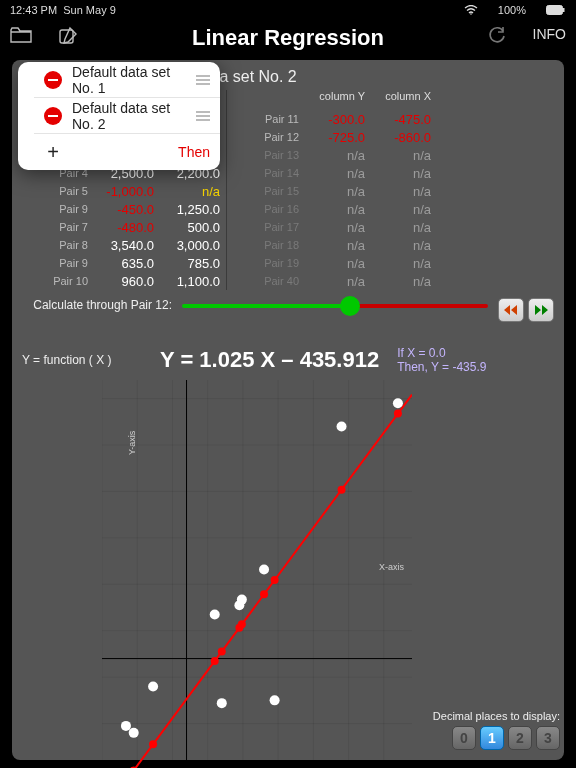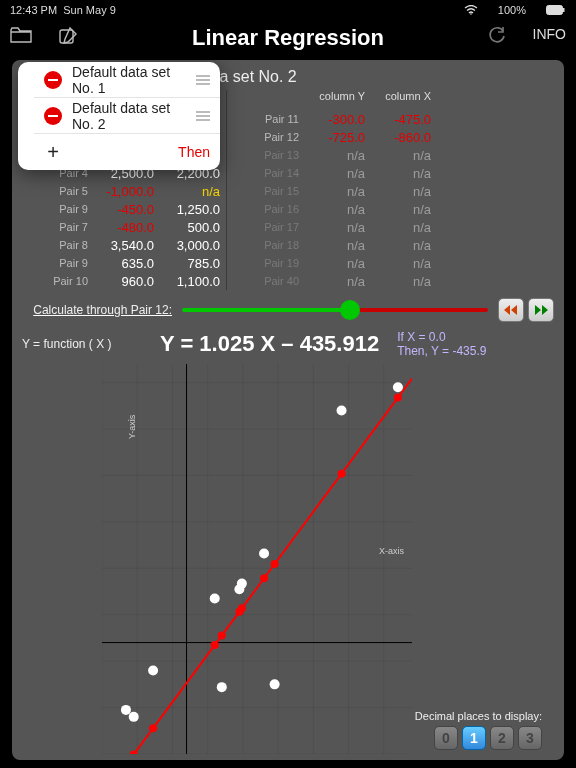--- a/index.html
+++ b/index.html
@@ -28,44 +28,44 @@
   .tbl .row { display: flex; align-items: center; height: 18px; font-size: 13px; }
   .pair-label { width: 66px; text-align: right; color: #bbb; font-size: 11px; }
   .colY, .colX { width: 66px; text-align: right; }
   .colY.neg, .colX.neg { color: #e40000; }
   .colX.na, .colY.na { color: #9c9c9c; }
   .colX.nay { color: #f5d300; }
   .pair-label.dim { color: #7a7a7a; }
   .vdiv { width: 1px; background: rgba(0,0,0,0.3); align-self: stretch; }
 
   
-  .slider-row { display: flex; align-items: center; gap: 10px; margin-top: 8px; text-decoration: underline; }
+  .slider-row { display: flex; gap: 10px; margin-top: 8px; }
   .slider-caption { font-size: 12px; color: #eee; width: 150px; text-align: right; }
   .slider { flex: 1; height: 16px; position: relative; }
   .slider .track { position: absolute; left: 0; right: 0; top: 50%; height: 4px; transform: translateY(-50%); border-radius: 2px; background: linear-gradient(to right, #00c800 0%, #00c800 55%, #c80000 55%, #c80000 100%); }
   .slider .thumb { position: absolute; left: 55%; top: 50%; width: 20px; height: 20px; background: #00c800; border-radius: 50%; transform: translate(-50%, -50%); }
   .stepbtns { display: flex; gap: 4px; }
   .stepbtn { width: 26px; height: 24px; border-radius: 5px; background: linear-gradient(#eee, #ccc); border: 1px solid #777; display: flex; align-items: center; justify-content: center; }
 
   
-  .eqrow { display: flex; align-items: center; gap: 18px; margin-top: 8px; }
+  .eqrow { display: flex; align-items: center; gap: 18px; margin-top: 24px; }
   .eqrow .lh { font-size: 12px; color: #eee; width: 120px; }
   .eqrow .eq { font-size: 22px; font-weight: 600; color: #fff; text-align: center; }
   .eqrow .rh { font-size: 12px; color: #c4b5fd; }
 
   
   .chartwrap { display: flex; gap: 10px; margin-top: 6px; align-items: flex-start; }
   .chart { width: 310px; height: 390px; position: relative; margin-left: 80px; }
   .stats { font-size: 12px; color: #eee; display: flex; flex-direction: column; gap: 6px; margin-top: 44px; }
 
   .axis-label-y { position: absolute; left: 30px; top: 70px; font-size: 9px; color: #ccc; transform: rotate(-90deg); transform-origin: left; }
   .axis-label-x { position: absolute; right: 8px; bottom: 198px; font-size: 9px; color: #ccc; }
 
   
-  .decrow { position: absolute; right: 22px; bottom: 10px; text-align: right; font-size: 11px; color: #eee; }
+  .decrow { position: absolute; right: 4px; bottom: 10px; text-align: right; font-size: 11px; color: #eee; }
   .dec-btns { margin-top: 4px; display: flex; gap: 4px; justify-content: flex-end; }
   .dec-btn { width: 24px; height: 24px; border-radius: 5px; background: linear-gradient(#888,#666); border: 1px solid #444; color: #444; font-size: 14px; font-weight: 700; display: flex; align-items: center; justify-content: center; }
   .dec-btn.sel { background: linear-gradient(#6cf,#38d); color: #fff; border-color: #06a; }
 
   
   .popover { position: absolute; left: 18px; top: 62px; width: 202px; background: #fff; border-radius: 10px; box-shadow: 0 4px 20px rgba(0,0,0,0.5); overflow: hidden; z-index: 20; padding-left: 16px; }
   .popover::before { content: ""; position: absolute; left: 12px; top: -8px; border: 8px solid transparent; border-bottom-color: #fff; }
   .pop-row { display: flex; align-items: center; height: 36px; padding: 0 10px; border-bottom: 1px solid #e4e4e4; gap: 10px; }
   .pop-row:last-child { border-bottom: none; }
   .del-dot { width: 18px; height: 18px; border-radius: 50%; background: #e40000; position: relative; }

